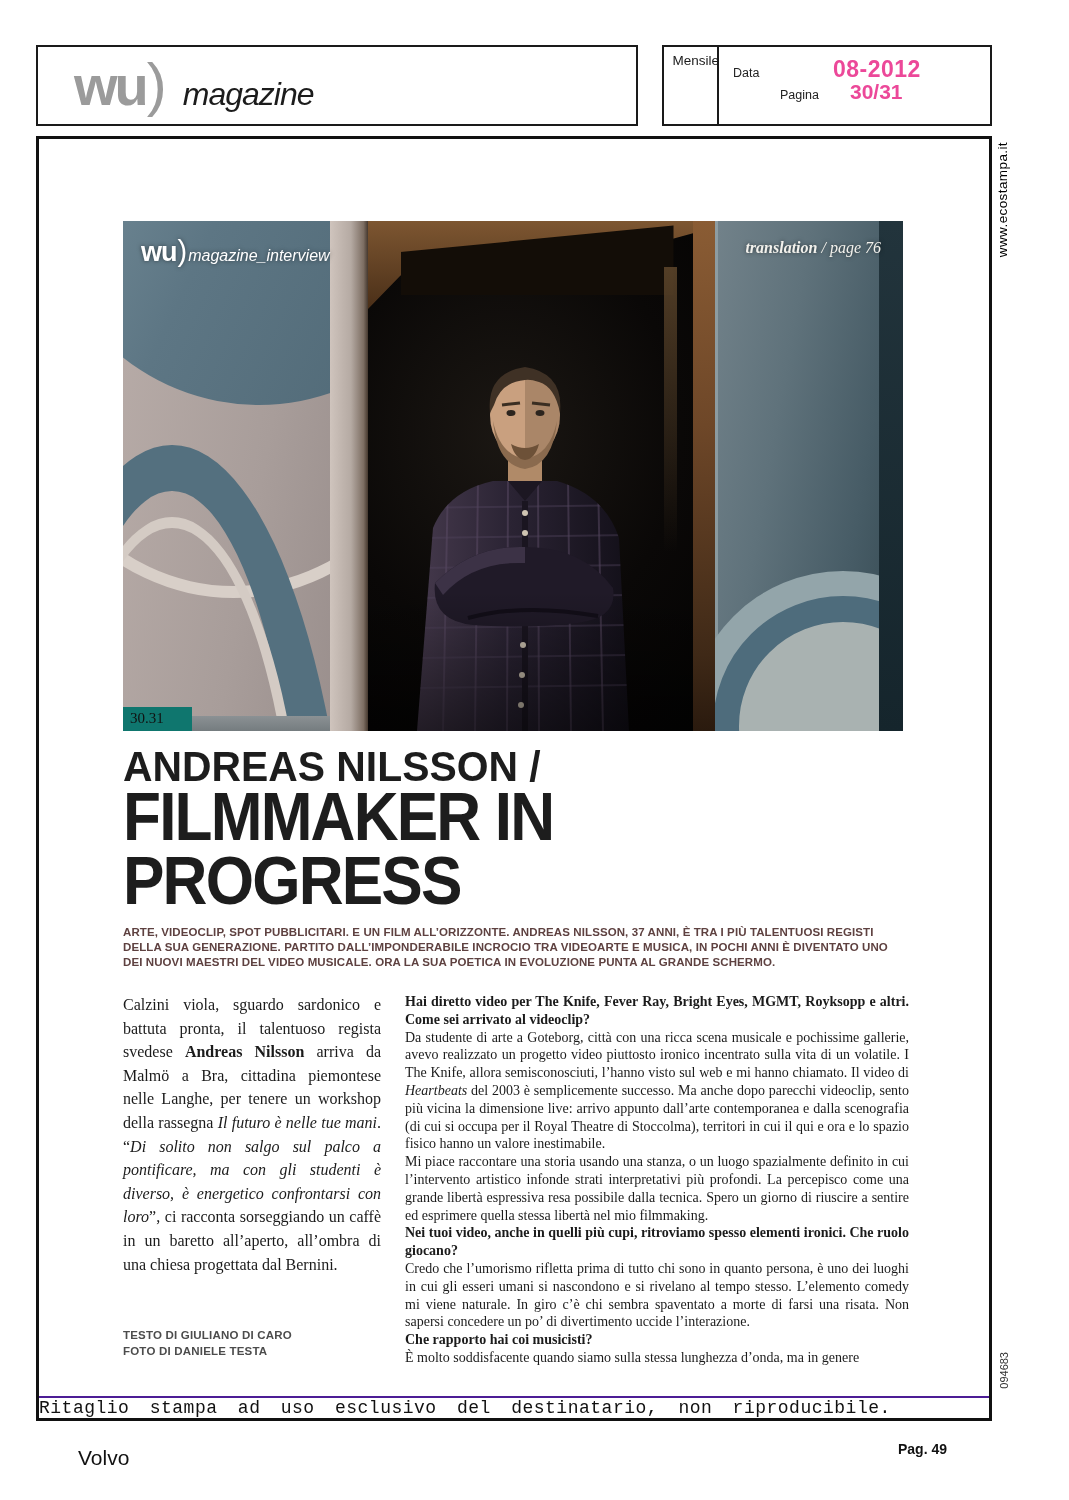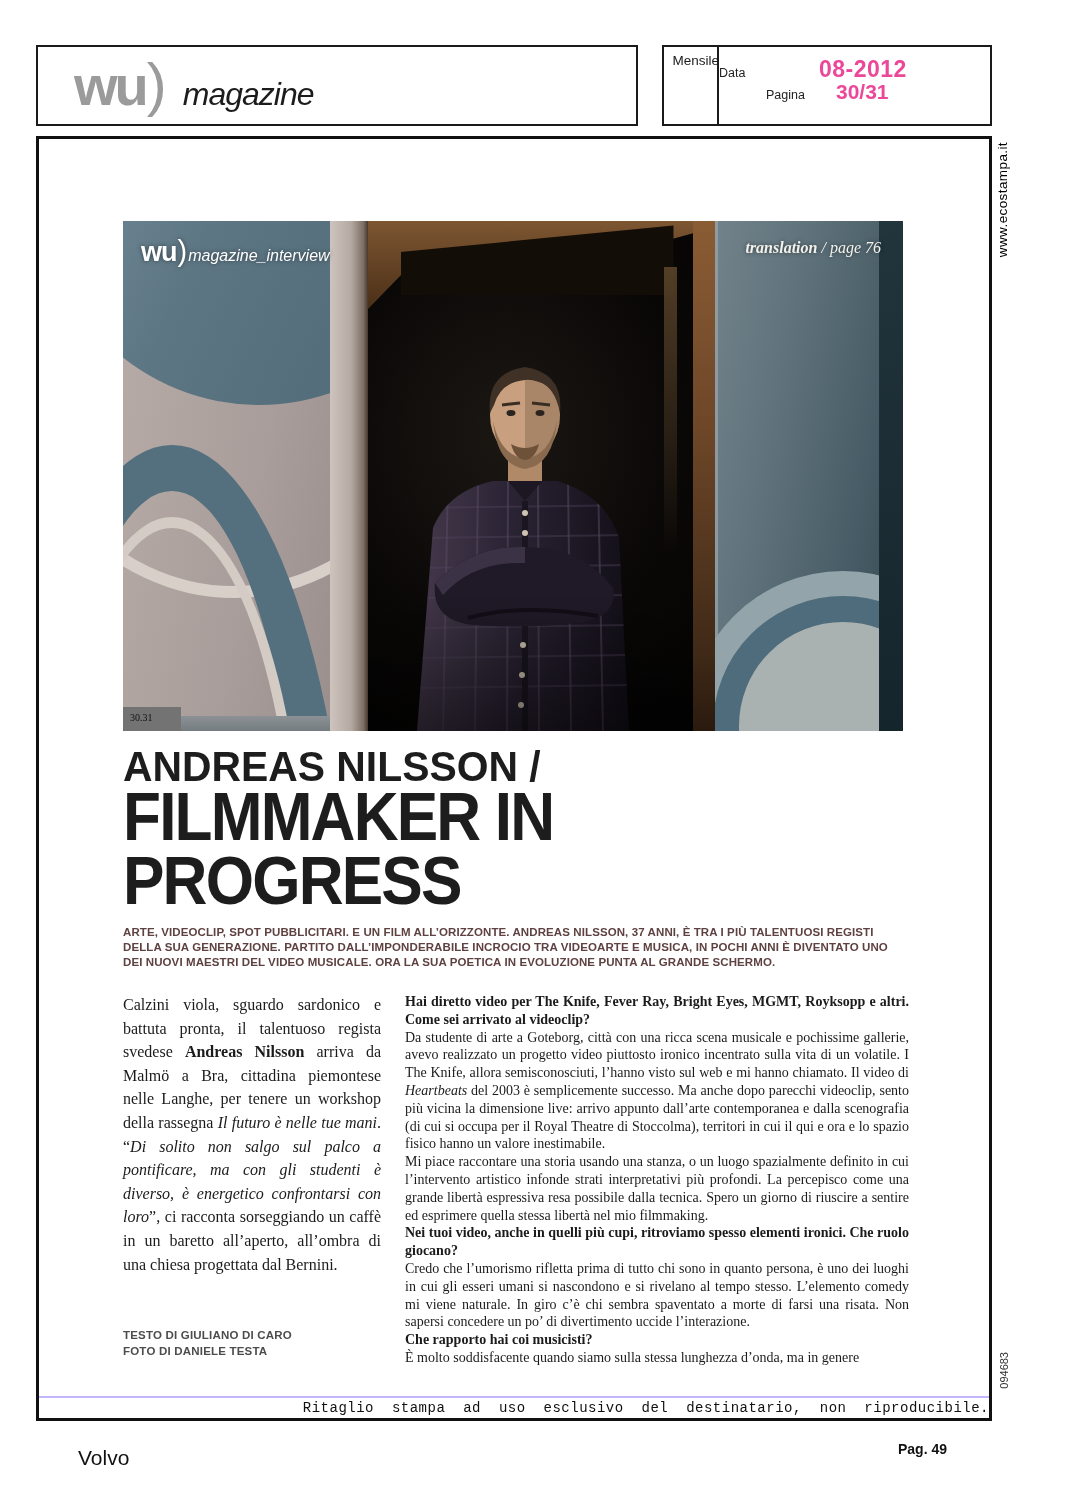--- a/index.html
+++ b/index.html
@@ -10,21 +10,21 @@
   }
   
   .mast-box { position:absolute; border:2px solid #1a1a1a; background:#fff; }
   #logo-box { left:36px; top:45px; width:602px; height:81px; }
   .logo-row { position:absolute; left:36px; top:8px; display:flex; align-items:baseline; }
   .logo-wu { font-weight:700; font-size:56px; letter-spacing:-3px; color:#9b9b9b; line-height:60px; }
   .logo-paren { font-weight:400; font-size:60px; color:#9b9b9b; margin-left:1px; line-height:60px; }
   .logo-mag { font-style:italic; font-weight:500; font-size:32px; color:#1c1c1c; letter-spacing:-1px; margin-left:16px; }
   #mensile-box { left:646px; top:45px; width:67px; height:81px; padding:6px 8px; text-align:right; font-size:13.5px;margin-left:16px; }
   #meta-box { left:717px; top:45px; width:275px; height:81px; }
-  .meta-row { position:absolute; left:0; display:flex; align-items:baseline;justify-content:flex-end; }
+  .meta-row { position:absolute; left:14px; display:flex; align-items:baseline;justify-content:flex-end; }
   .meta-label { font-size:12.5px; color:#222; width:58px; }
   .meta-value { font-weight:700; color:#ec4899; }
   #row-data { top:9px; } #row-data .meta-value { font-size:23px; margin-left:42px; letter-spacing:.5px; }
   #row-pagina { top:33px;margin-left:47px; } #row-pagina .meta-value { font-size:21px; margin-left:12px; }
   #row-foglio { top:57px; } #row-foglio .meta-value { font-size:21px; margin-left:12px; letter-spacing:2px;margin-top:32px; }
   
   #main-frame { position:absolute; left:36px; top:136px; width:956px; height:1285px; border:3px solid #111; background:#fff; }
   .vert-text { position:absolute; writing-mode:vertical-rl; transform:rotate(180deg); white-space:nowrap; }
   #ecostampa { left:995px; top:142px; font-size:13.5px; color:#000; letter-spacing:.4px; }
   #clip-code { left:998px; top:1352px; font-size:11px; color:#333; }
@@ -50,39 +50,39 @@
   .wr-edge { position:absolute; left:0; top:0; bottom:0; width:3px; background:#9aa8ac; opacity:.7; }
   .wr-dark { position:absolute; right:0; top:0; bottom:0; width:24px; background:linear-gradient(#22343c,#15252c); }
   .wr-arc-bg { position:absolute; right:-95px; bottom:-150px; width:310px; height:310px; border-radius:50%; background:#93a5aa; }
   .wr-arc { position:absolute; right:-70px; bottom:-125px; width:260px; height:260px; border-radius:50%; border:26px solid #4e6c7c; background:#a9b2b1; }
   .photo-brand { position:absolute; top:14px; left:18px; display:flex; align-items:baseline; color:#fff; text-shadow:0 0 4px rgba(0,0,0,.5); }
   .pb-wu { font-weight:700; font-size:27px; letter-spacing:-1px; }
   .pb-paren { font-weight:300; font-size:29px; margin:0 1px 0 1px; }
   .pb-sec { font-style:italic; font-size:16px; font-weight:400; }
   .photo-note { position:absolute; top:18px; right:22px; color:#f2f1ec; font-family:Liberation Serif, serif; font-style:italic; font-size:16px; text-shadow:0 0 4px rgba(0,0,0,.5); }
   .tn-b { font-weight:700; }
-  .photo-caption { position:absolute; left:0; bottom:0; background:#737373; padding:2px 28px 4px 7px; font-family:"Liberation Serif",serif; font-size:10px; color:#111; line-height:18px;text-align:right; }
+  .photo-caption { position:absolute; left:0; bottom:0; background:#0f766e; padding:2px 28px 4px 7px; font-family:"Liberation Serif",serif; font-size:15px; color:#111; line-height:18px;text-align:right; }
   
   .title { margin:16px 0 0 0; color:#1d1d1d; }
   .title-line1 { display:block; font-weight:700; font-size:43px; line-height:38px; letter-spacing:0; transform:scaleX(.95); transform-origin:left; }
   .title-line2 { display:block; font-weight:700; font-size:69px; line-height:64px; letter-spacing:-2px; transform:scaleX(.9); transform-origin:left; }
   .standfirst { margin:12px 0 0 0; width:780px; color:#5e4140; font-weight:700; font-size:11.5px; line-height:15px; letter-spacing:.1px; }
   
   .columns { display:flex; gap:24px; margin-top:23px; }
   .col-left { width:258px; flex:none; }
   .intro { font-family:"Liberation Serif",serif; font-size:16px; line-height:23.6px; text-align:justify; margin:0; color:#1b1b1b; }
   .credits { margin-top:52px; font-size:11.5px; font-weight:700; color:#4c4c4c; line-height:15.5px; letter-spacing:.2px; }
   .col-right { width:504px; flex:none; font-family:"Liberation Serif",serif; font-size:14px; line-height:17.8px; text-align:justify; color:#1b1b1b; }
   .col-right p { margin:0; }
   .col-right p.q { font-weight:700; }
   .b { font-weight:700; } .i { font-style:italic; }
   
-  .band { position:absolute; left:0; right:0; bottom:0; height:22px; border-top:2px solid #c4b5fd; background:#fff;
-          font-family:"Liberation Mono",monospace; font-size:14px; word-spacing:9px; letter-spacing:.5px;
-          text-align:right; line-height:21px; color:#111; }
+  .band { position:absolute; left:0; right:0; bottom:0; height:22px; border-top:2px solid #4c1d95; background:#fff;
+          font-family:"Liberation Mono",monospace; font-size:18px; word-spacing:9px; letter-spacing:.5px;
+          text-align:left; line-height:21px; color:#111; }
   #footer-client { position:absolute; left:78px; top:1446px; font-size:21px; color:#111; }
   #footer-page { position:absolute; left:898px; top:1441px; font-size:14px; font-weight:700; color:#111; }
 </style>
 </head>
 <body>
 
 <div class="mast-box" id="logo-box">
   <div class="logo-row">
     <span class="logo-wu">wu</span>
       <span class="logo-paren">)</span>

